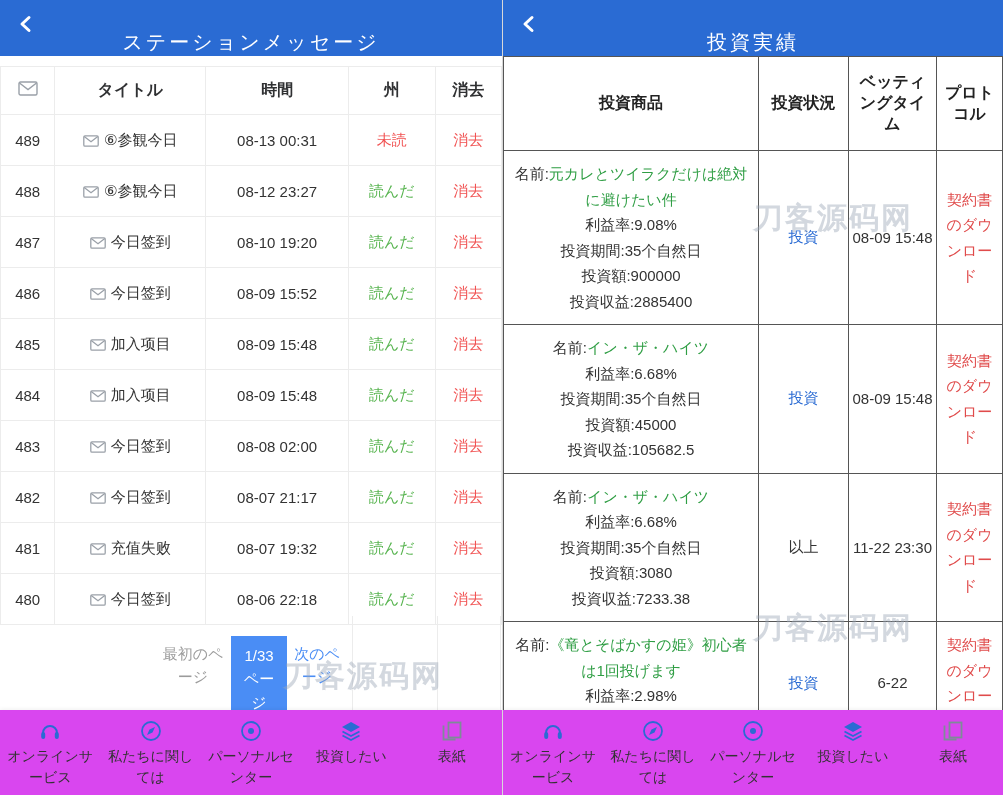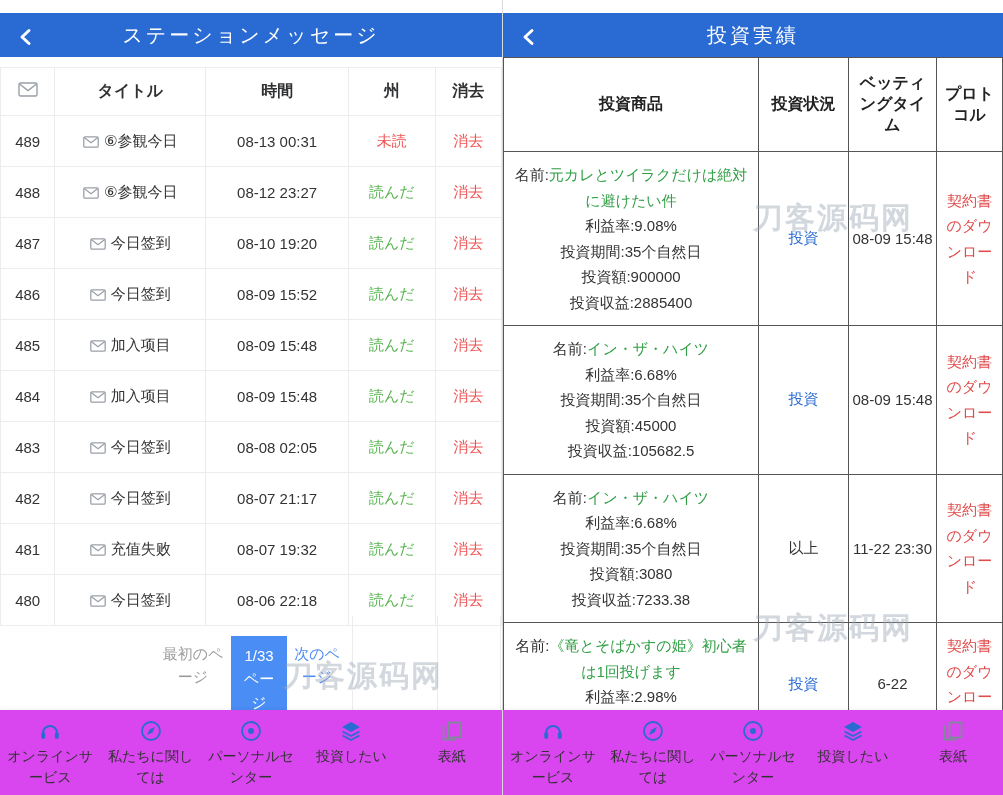--- a/index.html
+++ b/index.html
@@ -8,22 +8,22 @@
     font-family:"Liberation Sans","DejaVu Sans",sans-serif;
     background:#fff; overflow:hidden; color:#333;
   }
   .app { display:flex; width:1003px; height:795px; }
   .panel { position:relative; height:795px; background:#fff; overflow:hidden; }
   .panel-left { width:502px; }
   .panel-right { width:501px; border-left:1px solid #d8d8d8; }
 
   
   .appbar {
-    height:44px; background:#2a6bd3; color:#fff;
-    display:flex; align-items:center; justify-content:center; position:relative;margin-top:13px;
+    height:56px; background:#2a6bd3; color:#fff;
+    display:flex; align-items:flex-end; justify-content:center; position:relative;
   }
   .appbar-title { font-size:20px; letter-spacing:3px; }
   .back-btn { position:absolute; left:16px; top:0; height:48px; display:flex; align-items:center; cursor:pointer; }
 
   
   .msg-table { width:100%; border-collapse:collapse; margin-top:10px; table-layout:fixed; }
   .msg-table th, .msg-table td { border:1px solid #ececec; text-align:center; vertical-align:middle; }
   .msg-table th { height:48px; font-size:16px; font-weight:bold; color:#303133; }
   .msg-table td { height:51px; font-size:15px; color:#333; }
   .col-icon { width:54px; }
@@ -209,21 +209,21 @@
           <tr>
             <td class="col-icon">483</td>
             <td class="col-title">
               <span class="env">
                 <svg width="16" height="12" viewBox="0 0 20 15">
                   <rect x="1" y="1" width="18" height="13" rx="1.5" fill="none" stroke="#9aa0a8" stroke-width="1.6"></rect>
                   <path d="M1.5 2l8.5 6.5L18.5 2" fill="none" stroke="#9aa0a8" stroke-width="1.6"></path>
                 </svg>
               </span><span>今日签到</span>
             </td>
-            <td class="col-time">08-08 02:05</td>
+            <td class="col-time">08-08 02:00</td>
             <td class="col-state state read">読んだ</td>
             <td class="col-del"><span class="del-link">消去</span></td>
           </tr>
 
           <tr>
             <td class="col-icon">482</td>
             <td class="col-title">
               <span class="env">
                 <svg width="16" height="12" viewBox="0 0 20 15">
                   <rect x="1" y="1" width="18" height="13" rx="1.5" fill="none" stroke="#9aa0a8" stroke-width="1.6"></rect>

